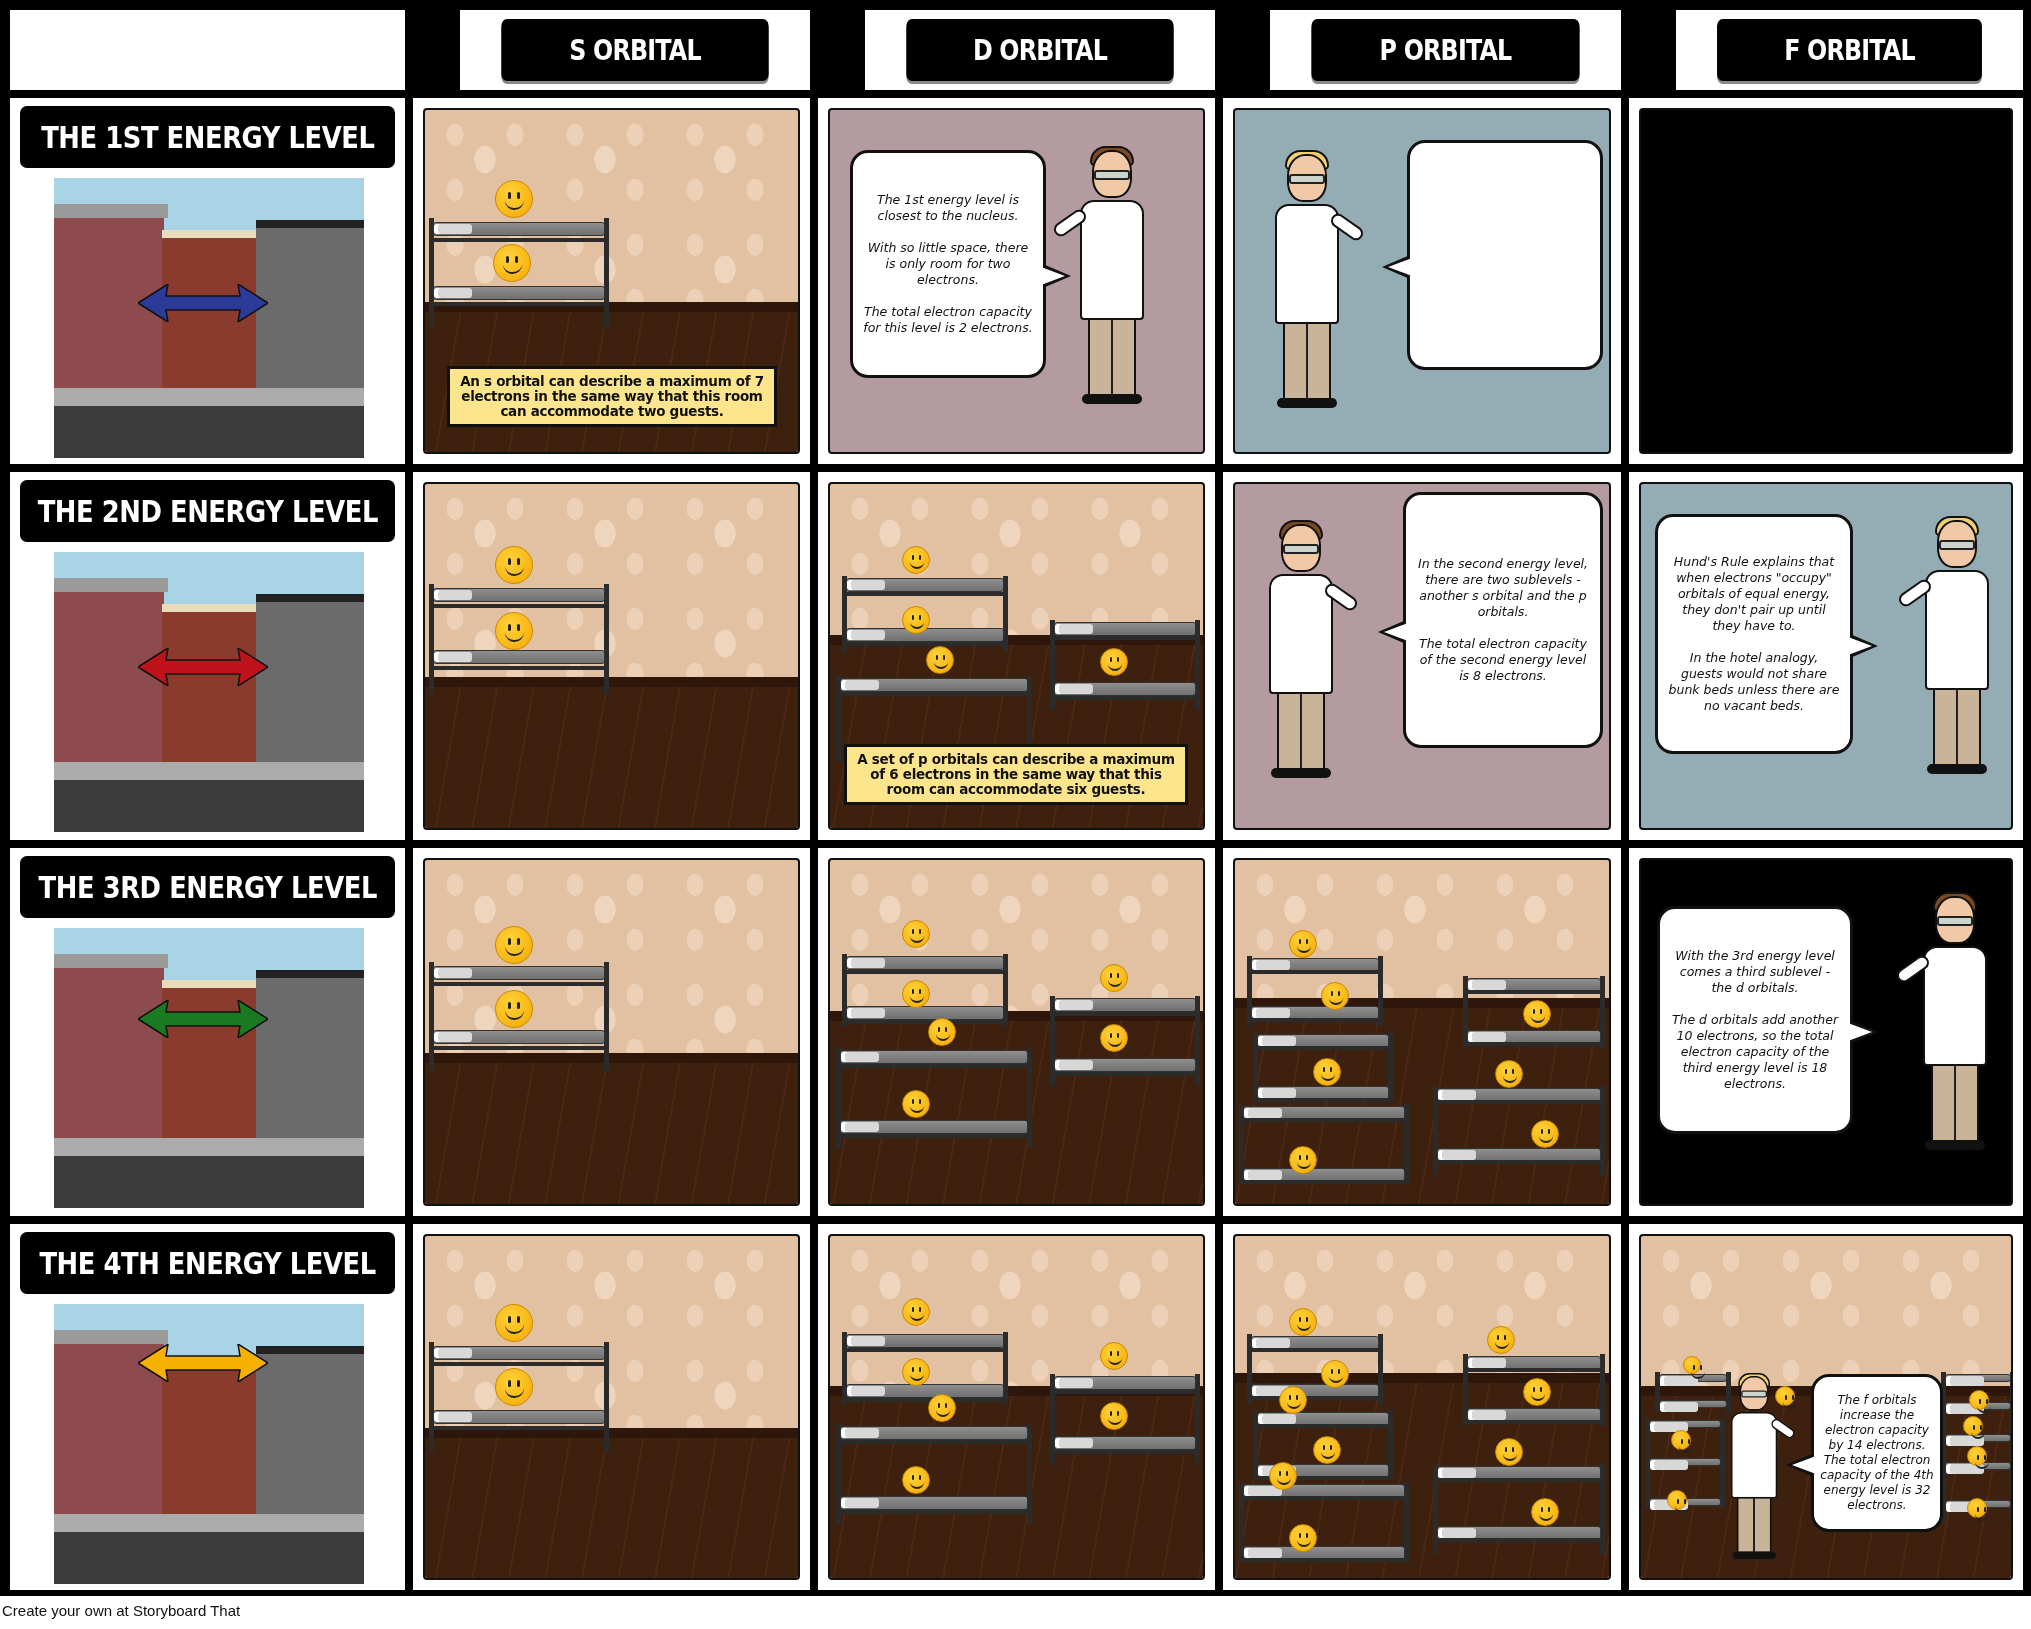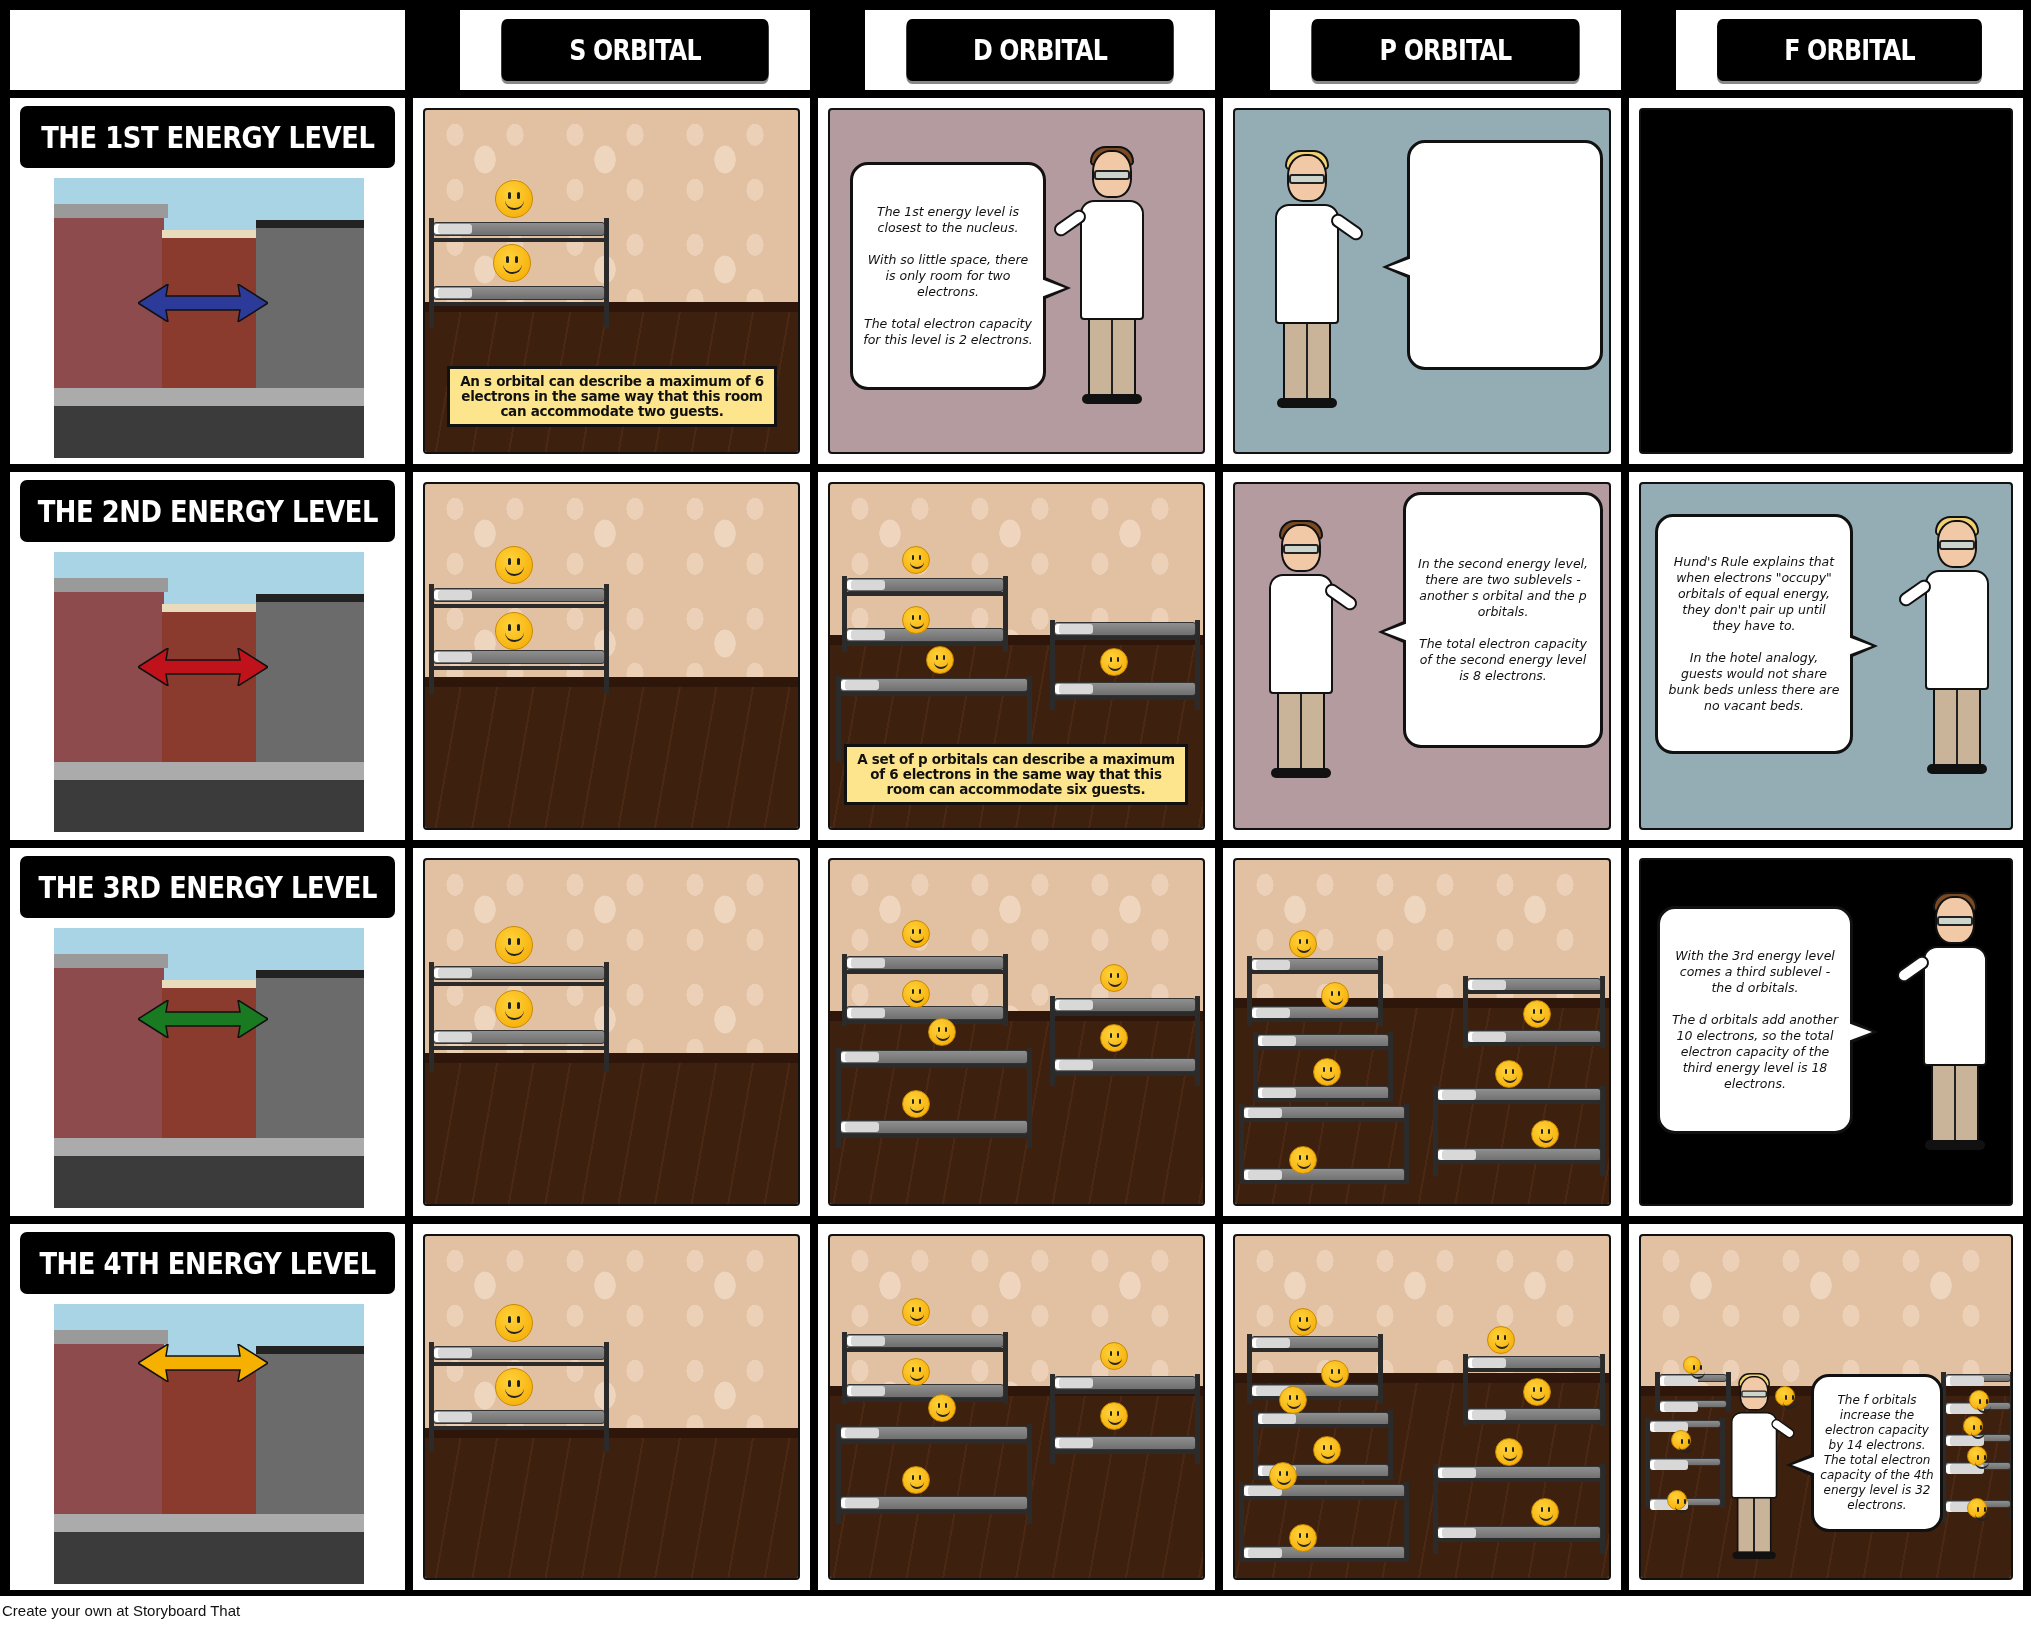--- a/index.html
+++ b/index.html
@@ -180,27 +180,27 @@
       <div class="bunk" style="left:4px; top:108px; width:180px; height:110px;">
         <div class="post" style="left:0"></div>
           <div class="post" style="right:0"></div>
         <div class="mattress" style="top:4px"></div>
           <div class="rail" style="top:20px"></div>
         <div class="mattress" style="top:68px"></div>
           <div class="rail" style="top:84px"></div>
       </div>
       <div class="smiley" style="left:70px; top:70px"></div>
       <div class="smiley" style="left:68px; top:134px"></div>
-      <div class="caption" style="left:22px; top:256px; width:330px;">An s orbital can describe a maximum of 6 electrons in the same way that this room can accommodate two guests.</div>
+      <div class="caption" style="left:22px; top:256px; width:330px;">An s orbital can describe a maximum of 7 electrons in the same way that this room can accommodate two guests.</div>
     </div>
   </div>
 
   <div class="cell">
     <div class="scene" style="background:#b49ba0">
-      <div class="bubble" style="left:20px; top:52px; width:196px; height:228px;">
+      <div class="bubble" style="left:20px; top:40px; width:196px; height:228px;">
         <span>The 1st energy level is closest to the nucleus.
 
 With so little space, there is only room for two electrons.
 
 The total electron capacity for this level is 2 electrons.</span><div class="tail-r"></div>
       </div>
       <div class="sci brown" style="left:236px; top:40px;">
         <div class="hair"></div>
           <div class="head"></div>
           <div class="glasses"></div>

